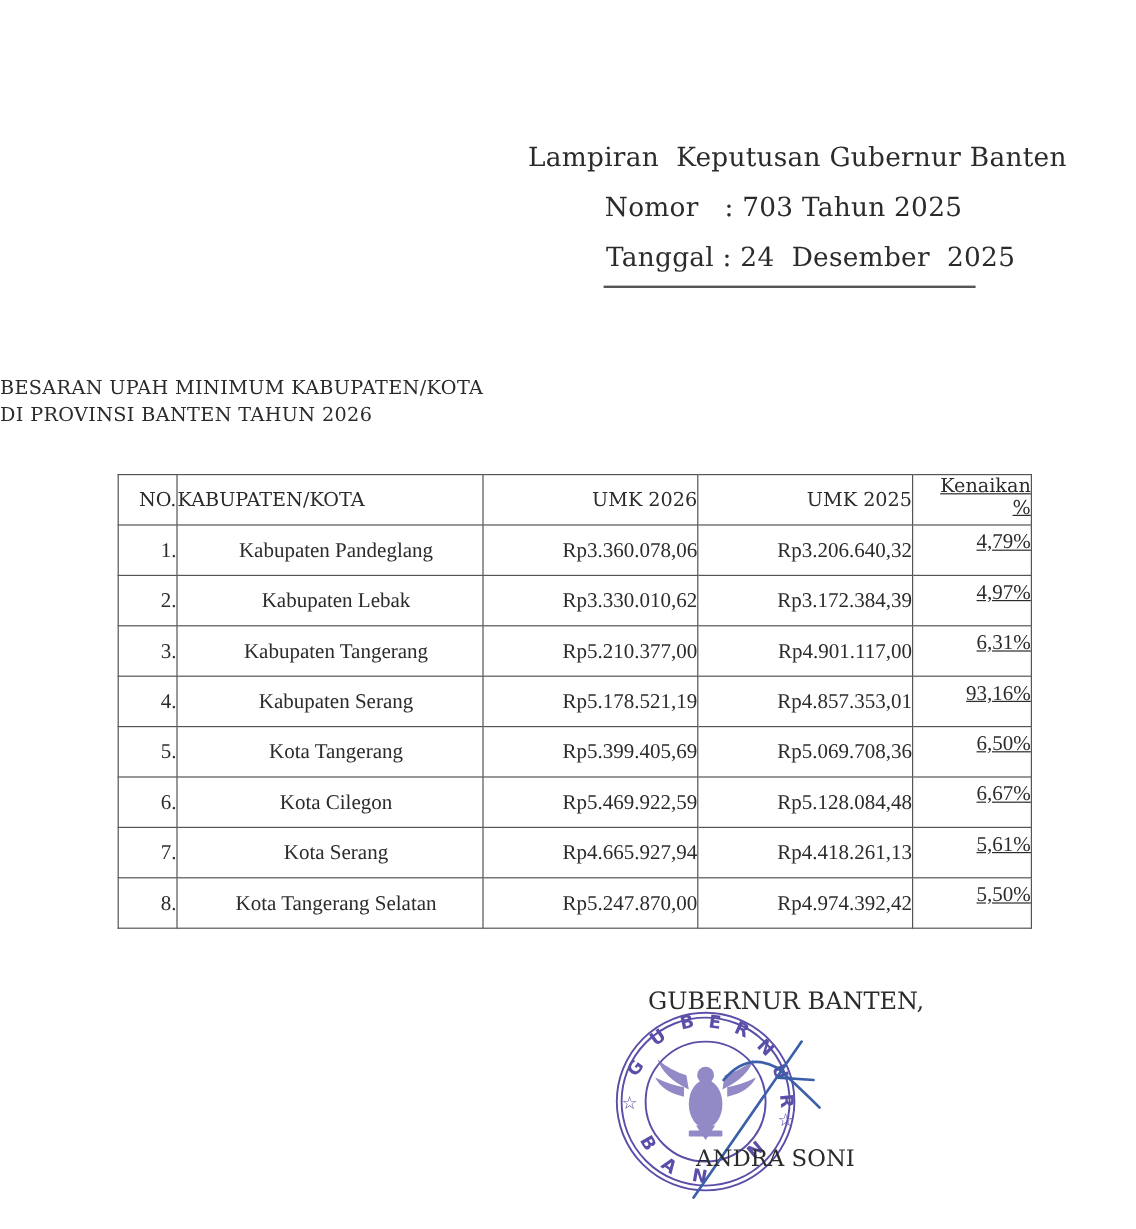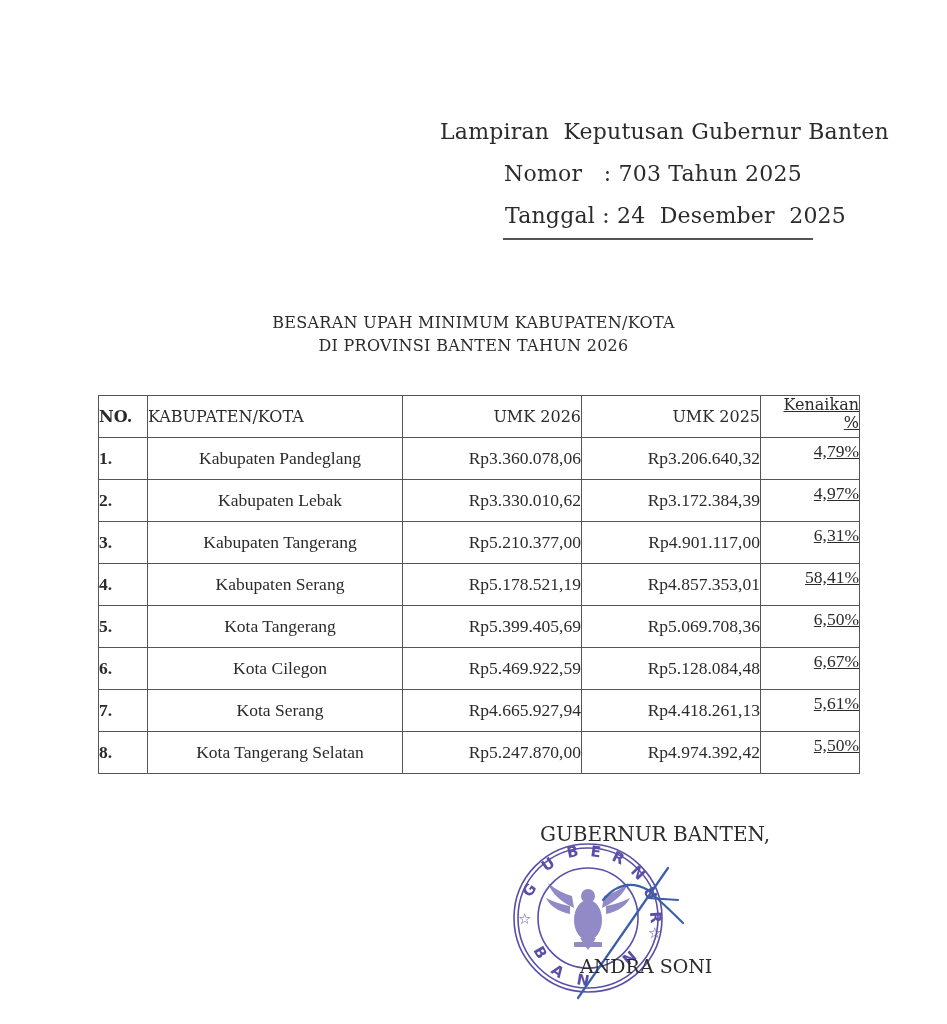--- a/index.html
+++ b/index.html
@@ -1,26 +1,26 @@
 <!DOCTYPE html>
 <html><head>
 <meta charset="utf-8">
 <style>
   html, body { margin:0; padding:0; background:#ffffff; }
   body { width:947px; height:1024px; position:relative; overflow:hidden;
          font-family:"DejaVu Serif", serif; color:#2b2b2b; }
   .abs { position:absolute; }
   .hdr-line { font-size:22px; letter-spacing:0.2px; white-space:pre; }
   .rule { position:absolute; left:503px; top:238px; width:310px; height:2px; background:#555; }
-  .title { position:absolute; left:0; width:947px; text-align:center; font-size:16px; letter-spacing:0.3px; }
+  .title { position:absolute; left:0; width:947px; text-align:left; font-size:16px; letter-spacing:0.3px; }
   table { position:absolute; left:98px; top:395px; border-collapse:collapse; }
   td, th { border:1.5px solid #555; padding:0; font-weight:normal; }
   th { height:41px; font-size:16px; font-family:"DejaVu Serif", serif; }
   td { height:38px; font-size:17.5px; font-family:"Liberation Serif", serif; }
-  .c-no { width:48px; text-align:left;font-weight:bold; }
+  .c-no { width:48px; text-align:right; }
   .c-name { width:244px; text-align:center; padding-left:10px; }
   .c-umk { width:178px; text-align:right; }
   .c-pct { width:98px; text-align:right; vertical-align:top; padding-top:3px;text-decoration:underline; }
   th.c-name { text-align:left; padding-left:0; }
   th.c-pct { line-height:18px; padding-top:0; vertical-align:top; }
   .sig-title { position:absolute; left:540px; top:822px; font-size:20px; }
   .sig-name { position:absolute; left:580px; top:955px; font-size:19px; }
   .stamp { position:absolute; left:508px; top:838px; }
 </style>
 </head>
@@ -67,21 +67,21 @@
         <td class="c-name">Kabupaten Tangerang</td>
         <td class="c-umk">Rp5.210.377,00</td>
         <td class="c-umk">Rp4.901.117,00</td>
         <td class="c-pct">6,31%</td>
       </tr>
       <tr>
         <td class="c-no">4.</td>
         <td class="c-name">Kabupaten Serang</td>
         <td class="c-umk">Rp5.178.521,19</td>
         <td class="c-umk">Rp4.857.353,01</td>
-        <td class="c-pct">58,41%</td>
+        <td class="c-pct">93,16%</td>
       </tr>
       <tr>
         <td class="c-no">5.</td>
         <td class="c-name">Kota Tangerang</td>
         <td class="c-umk">Rp5.399.405,69</td>
         <td class="c-umk">Rp5.069.708,36</td>
         <td class="c-pct">6,50%</td>
       </tr>
       <tr>
         <td class="c-no">6.</td>

